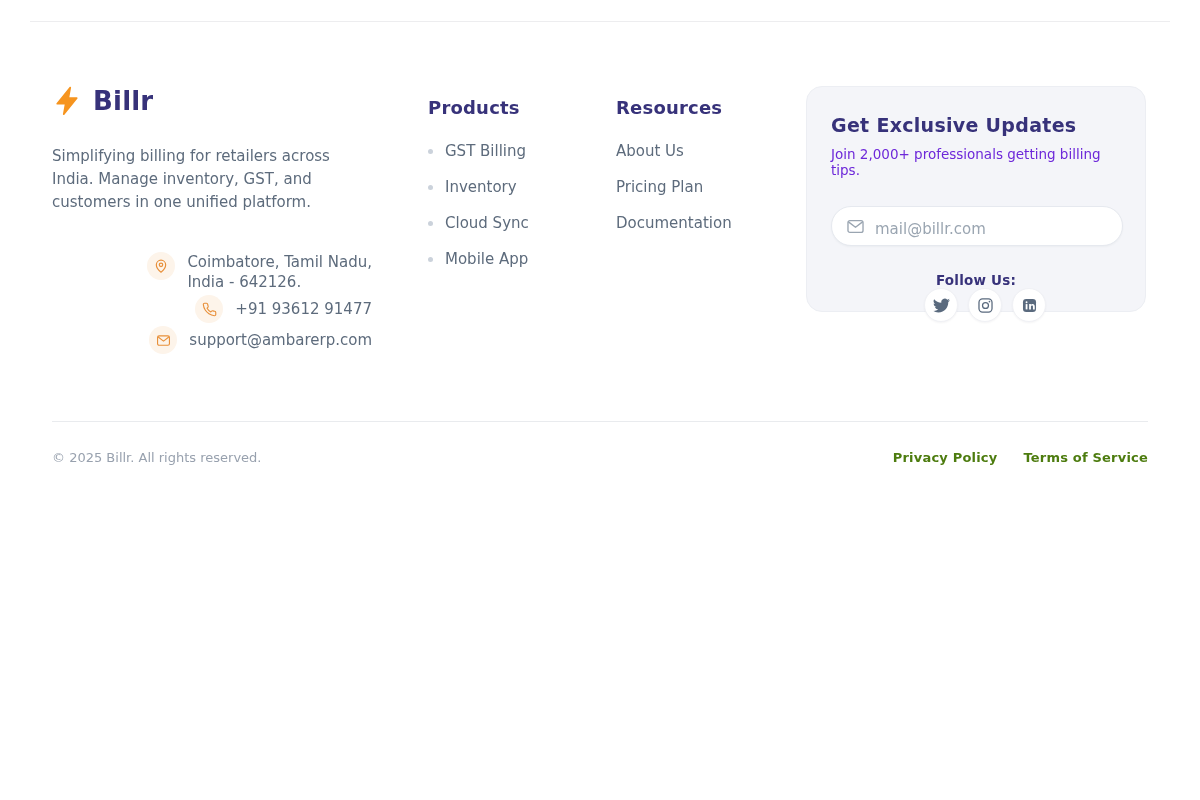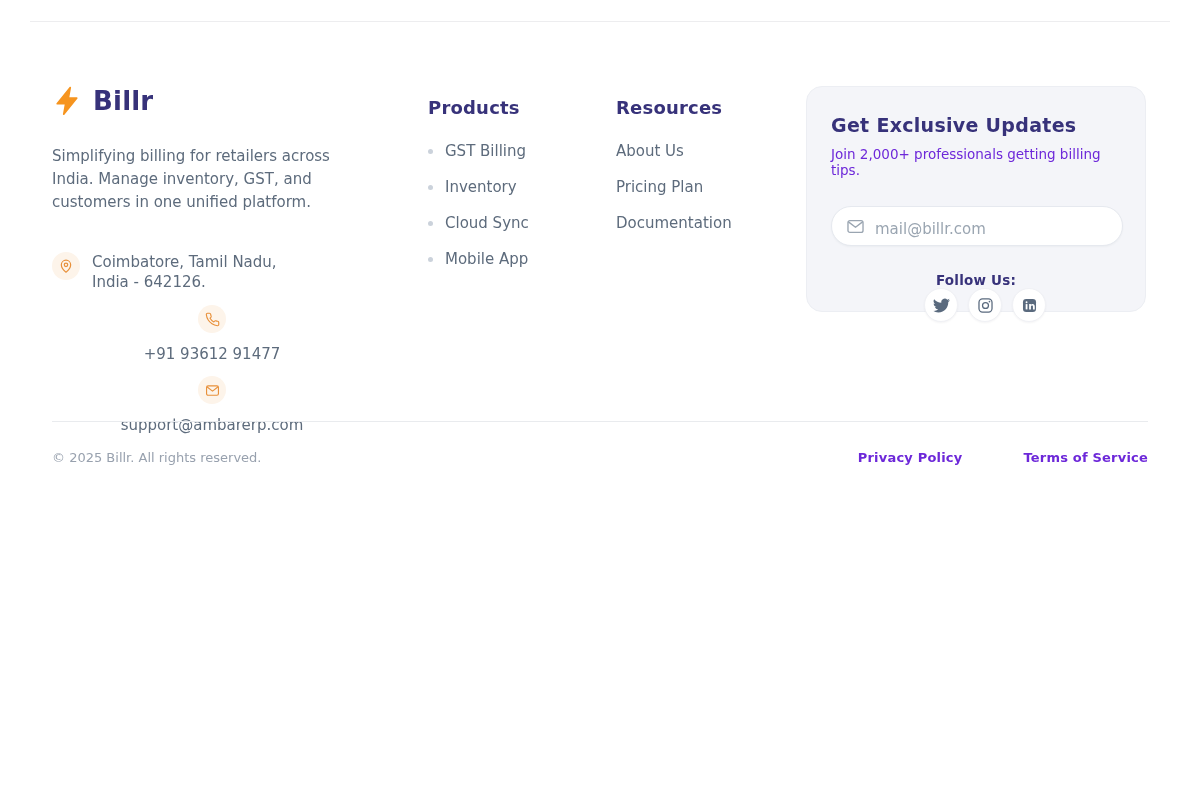--- a/index.html
+++ b/index.html
@@ -21,23 +21,23 @@
   .brand-col { position: absolute; left: 52px; top: 84px; width: 320px; }
   .brand-row { display: flex; align-items: center; gap: 9px; }
   .bolt-icon { width: 32px; height: 34px; display: inline-flex; }
   .brand-name {
     font-size: 26px; font-weight: bold; color: #37327a; letter-spacing: 0.2px;
   }
   .brand-desc {
     margin-top: 27px; width: 312px;
     font-size: 15px; line-height: 23px; color: #5d6b7c;
   }
-  .contact-list { margin-top: 38px; display: flex; flex-direction: column; gap: 13px; }
+  .contact-list { margin-top: 38px; display: flex; flex-direction: column; gap: 3px; align-items: flex-end; }
   .contact-row { display: flex; align-items: flex-start; gap: 12px; }
-  .contact-row.single { align-items: center; flex-direction: column; }
+  .contact-row.single { align-items: center; }
   .icon-circle {
     width: 28px; height: 28px; border-radius: 50%;
     background: #fdf4ea; display: flex; align-items: center; justify-content: center;
     flex: 0 0 28px;
   }
   .contact-text { font-size: 15px; line-height: 20px; color: #5d6b7c; }
   .contact-single { font-size: 15px; color: #5d6b7c; }
 
   
   .col { position: absolute; top: 96px; }
@@ -96,22 +96,22 @@
     position: absolute; left: 52px; top: 421px; width: 1096px; height: 1px;
     background: #e9ebee;
   }
   .bottom-row {
     position: absolute; left: 52px; top: 450px; width: 1096px;
     display: flex; align-items: center; justify-content: space-between;
   }
   .copyright { font-size: 13px; color: #98a1ae; }
   .bottom-links { display: flex; gap: 26px; }
   .bottom-links a {
-    font-size: 13px; font-weight: bold; color: #6d28d9; text-decoration: none;
-    cursor: pointer; letter-spacing: 0.2px; margin-left: 35px;
+    font-size: 13px; font-weight: bold; color: #4d7c0f; text-decoration: none;
+    cursor: pointer; letter-spacing: 0.2px;
   }
 </style>
 </head>
 <body>
 
 <div class="page">
   <div class="top-hairline"></div>
 
   <div class="brand-col">
     <div class="brand-row">

